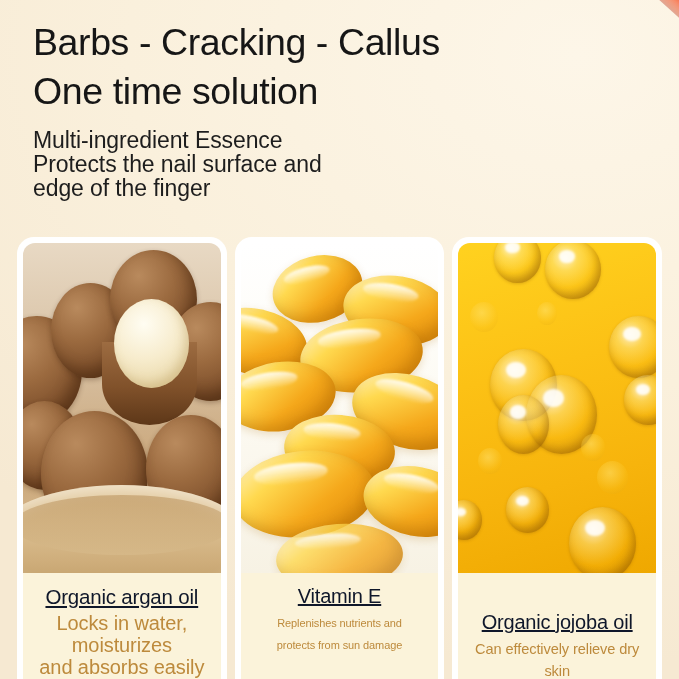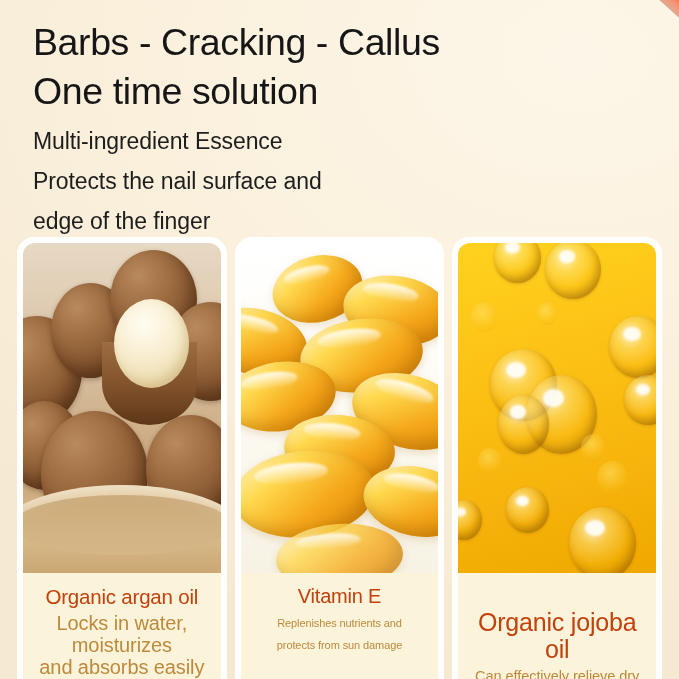--- a/index.html
+++ b/index.html
@@ -24,25 +24,25 @@
     position:absolute; left:33px; top:18px;
     width:520px;
     color:#161616;
     font-size:37.5px;
     line-height:49px;
     font-weight:400;
     letter-spacing:-0.4px;
     white-space:pre-line;
   }
   .subhead {
-    position:absolute; left:33px; top:121px;
+    position:absolute; left:33px; top:128px;
     width:400px;
     color:#1d1d1d;
     font-size:23px;
-    line-height:40px;
+    line-height:24px;
     font-weight:400;
     letter-spacing:-0.1px;
     white-space:pre-line;
   }
 
   
   .pen-photo {
     position:absolute; left:388px; top:-18px;
     width:300px; height:232px;
     overflow:hidden;
@@ -108,38 +108,39 @@
     position:relative;
     flex:0 0 auto;
   }
   .card-caption {
     flex:1 1 auto;
     background:#fbf3da;
     padding:10px 6px 0 6px;
     text-align:center;
   }
   .ing-title {
-    color:#c2410c;
+    color:#0f172a;
     font-size:20.5px;
     line-height:27px;
     font-weight:400;
     letter-spacing:-0.2px;
     margin-bottom:2px;
+    text-decoration:underline;
   }
   .ing-desc {
     color:#bd8a3c;
     font-size:20px;
     line-height:22px;
     font-weight:400;
     letter-spacing:-0.1px;
     white-space:pre-line;
   }
   .card.c2 .ing-title { font-size:20px; }
   .card.c2 .ing-desc  { font-size:11px; }
-  .card.c3 .ing-title { font-size:25px; margin-top:26px; }
+  .card.c3 .ing-title { font-size:20px; margin-top:26px; }
   .card.c3 .ing-desc  { font-size:14.6px; }
 
   
   .ph-nuts { background:linear-gradient(to bottom,#e8d9c4 0%,#d9c3a6 32%,#c9a578 70%,#e3cba2 100%); }
   .ph-nuts .blur { position:absolute; inset:0; filter:blur(0.4px); }
   .nut {
     position:absolute; border-radius:50%;
     background:radial-gradient(circle at 33% 26%, #b98a5d 0%, #9b6a3f 38%, #7d4f2b 72%, #5e3819 100%);
     box-shadow:inset -6px -8px 14px rgba(60,30,8,.45), 0 2px 5px rgba(60,30,10,.3);
   }

